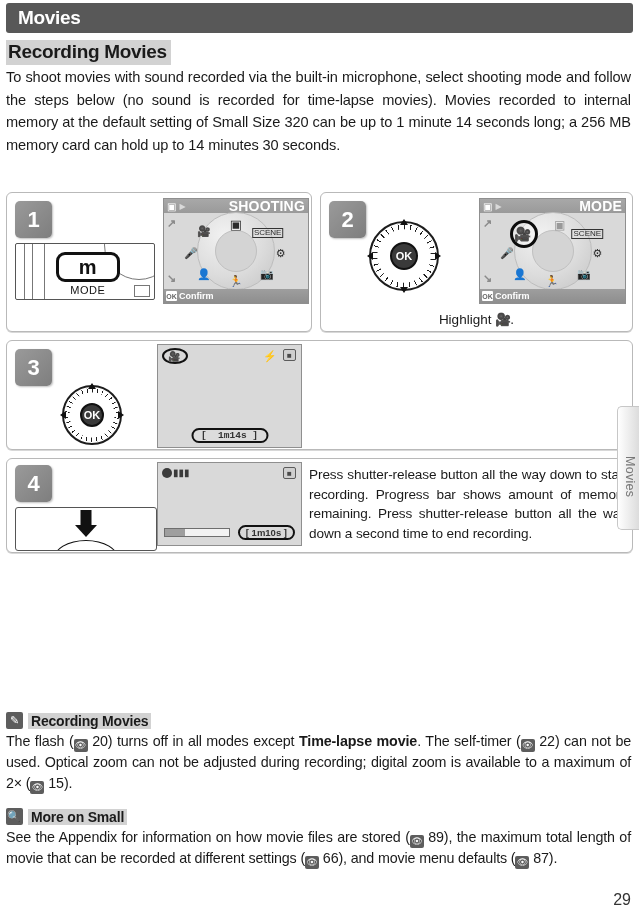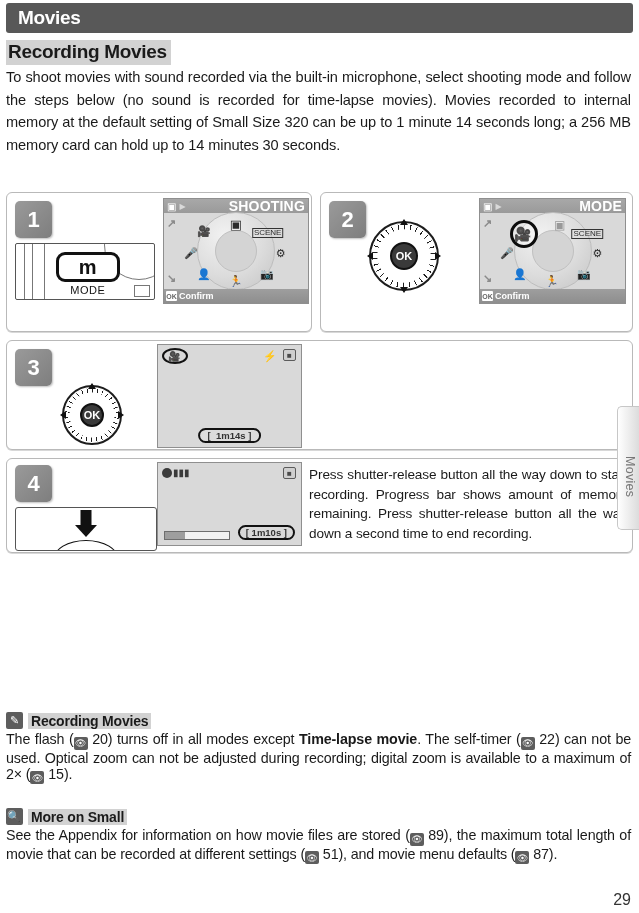--- a/index.html
+++ b/index.html
@@ -179,25 +179,25 @@
   
   .ic-sq {
     display:inline-flex;align-items:center;justify-content:center;
     width:13px;height:12px;border:1px solid #5b5b5b;border-radius:2px;
     font-size:8px;color:#4a4a4a;background:#cfcfcf;
   }
   .time-pill {
     position:absolute; bottom:4px; left:50%; transform:translateX(-50%);
     border:2px solid #111; border-radius:10px;
     padding:0px 8px; font-size:9.5px; font-weight:bold; color:#333;
-    background:#dcdcdc; white-space:nowrap;
+    background:#dcdcdc; white-space:nowrap;font-family:Liberation Mono, monospace;
   }
   .prog-wrap {
     position:absolute; bottom:5px; left:6px; right:6px;
-    display:flex; align-items:flex-end; gap:4px;
+    display:flex; align-items:center; gap:4px;
   }
   .prog-bar {
     width:84px; height:9px; background:#f2f2f2; border:1px solid #6e6e6e;
   }
   .prog-fill { height:100%; background:#9e9e9e; }
   .rec-time {
     font-size:9.5px;font-weight:bold;color:#333;
     border:2px solid #111;border-radius:10px;padding:0 6px;
   }
 
@@ -221,21 +221,21 @@
   .note-icon {
     width:17px;height:17px;background:#5d5d5d;border-radius:2px;
     display:flex;align-items:center;justify-content:center;
     color:#fff;font-size:11px;
   }
   .note-title {
     font-size:14px;font-weight:bold;background:#d2d2d2;
     padding:0 3px; letter-spacing:-0.2px;
   }
   .note-body {
-    font-size:14.3px; line-height:16px; text-align:justify;
+    font-size:14.3px; line-height:21px; text-align:justify;
     color:#1a1a1a; letter-spacing:-0.15px;
   }
   .note-body b { font-weight:bold; }
 
   .ref {
     display:inline-flex;align-items:center;justify-content:center;
     width:14px;height:13px;background:#5d5d5d;color:#fff;
     font-size:9px;border-radius:2px;vertical-align:-2px;
   }
 
@@ -354,20 +354,23 @@
         <span class="dial-icon" style="left:50%;top:90%;">🏃</span>
         <span class="dial-icon" style="left:72%;top:80%;">📷</span>
       </div>
 
       <div class="lcd-bot">
         <span class="key-ok-badge">OK</span>
         <span class="confirm-txt">Confirm</span>
       </div>
     </div>
 
+    <div class="caption">
+      <span>Highlight </span><span class="movie-glyph">🎥</span><span>.</span>
+    </div>
   </div>
 
   <div class="step-box" id="step3-box">
     <div class="step-num" style="left:8px;top:8px;">3</div>
 
     <div class="rotary" style="left:55px;top:44px;width:60px;height:60px;">
       <div class="outer"></div>
       <div class="ticks" style="background:
         repeating-conic-gradient(#1d1d1d 0deg 2deg, transparent 2deg 12deg);
         -webkit-mask: radial-gradient(circle, transparent 58%, #000 60%);
@@ -454,21 +457,21 @@
     <div class="note-head">
       <span class="note-icon">🔍</span>
       <span class="note-title">More on Small</span>
     </div>
     <div class="note-body">
       See the Appendix for information on how movie files are stored
       (<span class="ref">👁</span>
       <span>89</span>), the maximum total
       length of movie that can be recorded at different settings
       (<span class="ref">👁</span>
-      <span>51</span>), and movie menu defaults
+      <span>66</span>), and movie menu defaults
       (<span class="ref">👁</span>
       <span>87</span>).
     </div>
   </div>
 
   <div class="pagenum">29</div>
 
 </div>
 
 </body></html>

